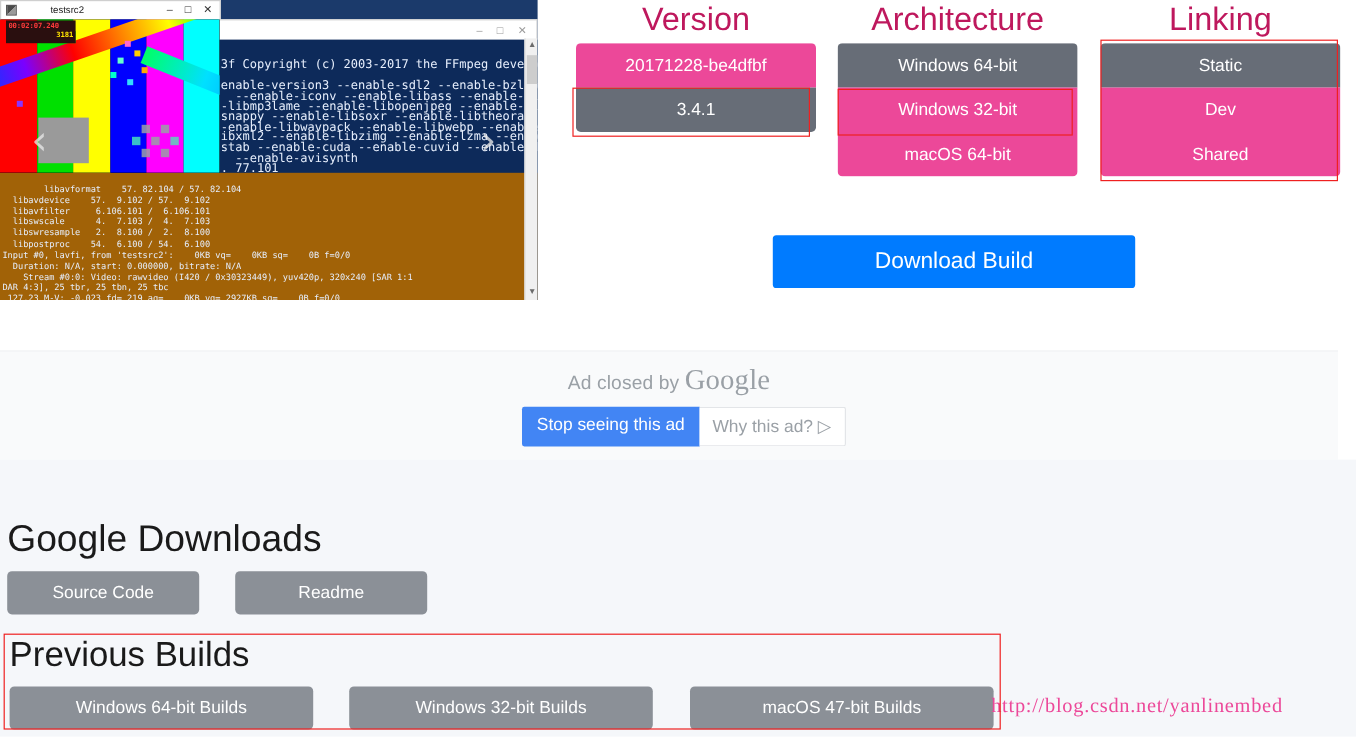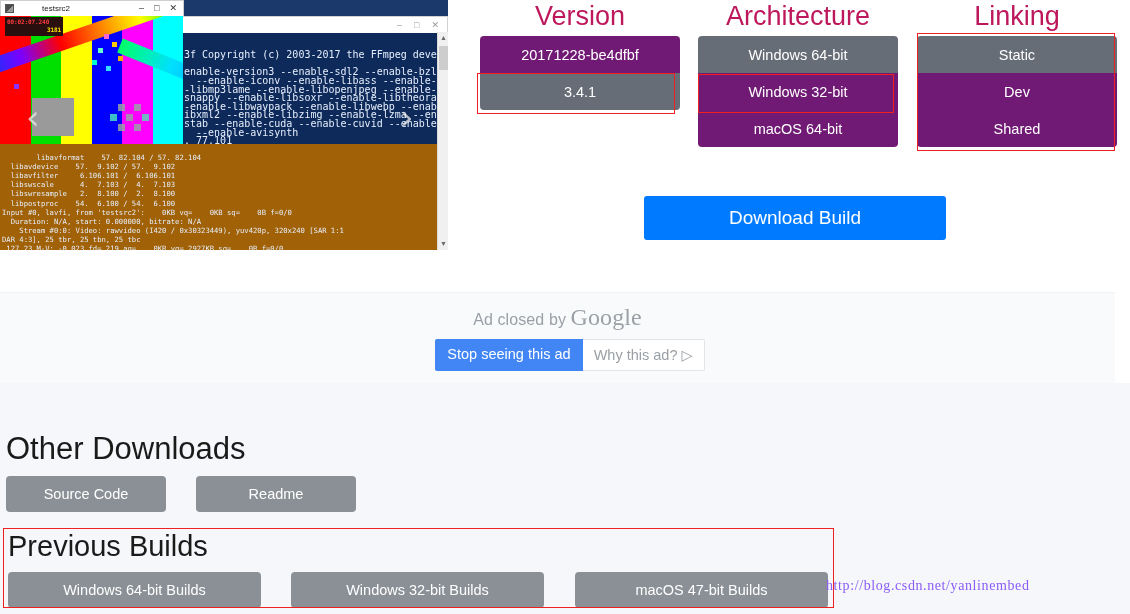--- a/index.html
+++ b/index.html
@@ -106,21 +106,21 @@
   
   .selectors { position:absolute; left:460px; top:0; width:670px; height:260px; }
   .col { position:absolute; top:0; }
   .col-title {
     font-size: 27px; font-weight: 400; color: #be185d; text-align:center;
     font-family:"Liberation Sans",sans-serif; line-height: 32px;
   }
   .btn-group { margin-top: 4px; border-radius: 4px; overflow: hidden; }
   .opt {
     display:flex; align-items:center; justify-content:center;
-    color:#ffffff; font-size:14.5px; height:37px; background:#701a75;
+    color:#ffffff; font-size:14.5px; height:37px; background:#ec4899;
     cursor:pointer; font-family:"Liberation Sans",sans-serif;
   }
   .opt.active { background:#676d77; }
   .col-version { left: 20px; width: 200px; }
   .col-arch    { left: 238px; width: 200px; }
   .col-link    { left: 457px; width: 200px; }
 
   .dl-wrap { position:absolute; left:0; top:196px; width:670px; text-align:center; }
   .dl-btn {
     display:inline-block; width: 302px; height: 44px; line-height:44px;
@@ -167,21 +167,21 @@
     font-weight:400; font-family:"Liberation Sans",sans-serif;
   }
   .gbtn {
     position:absolute; background:#8b9097; color:#fff; border-radius:4px;
     display:flex; align-items:center; justify-content:center;
     font-size:14.5px; height:36px; cursor:pointer;
     font-family:"Liberation Sans",sans-serif;
   }
   .watermark {
     position:absolute; left:826px; top:578px; z-index:25;
-    font-family:"Liberation Serif", serif; font-size:14px; color:#8b5cf6;
+    font-family:"Liberation Serif", serif; font-size:17px; color:#ec4899;
     letter-spacing:.6px; white-space:nowrap;
   }
 </style>
 </head>
 <body>
 
 <div id="page">
 
   <div class="ad-zone">
 
@@ -319,21 +319,21 @@
         <b>Google</b>
       </div>
       <div class="ad-btns">
         <div class="ad-stop">Stop seeing this ad</div>
         <div class="ad-why">Why this ad? ▷</div>
       </div>
     </div>
   </div>
 
   <div class="bottom">
-    <div class="h-other">Other Downloads</div>
+    <div class="h-other">Google Downloads</div>
 
     <div class="gbtn" style="left:6px;top:93px;width:160px;">Source Code</div>
     <div class="gbtn" style="left:196px;top:93px;width:160px;">Readme</div>
 
     <div class="h-prev">Previous Builds</div>
 
     <div class="gbtn" style="left:8px;top:189px;width:253px;">Windows 64-bit Builds</div>
     <div class="gbtn" style="left:291px;top:189px;width:253px;">Windows 32-bit Builds</div>
     <div class="gbtn" style="left:575px;top:189px;width:253px;">macOS 47-bit Builds</div>
   </div>

